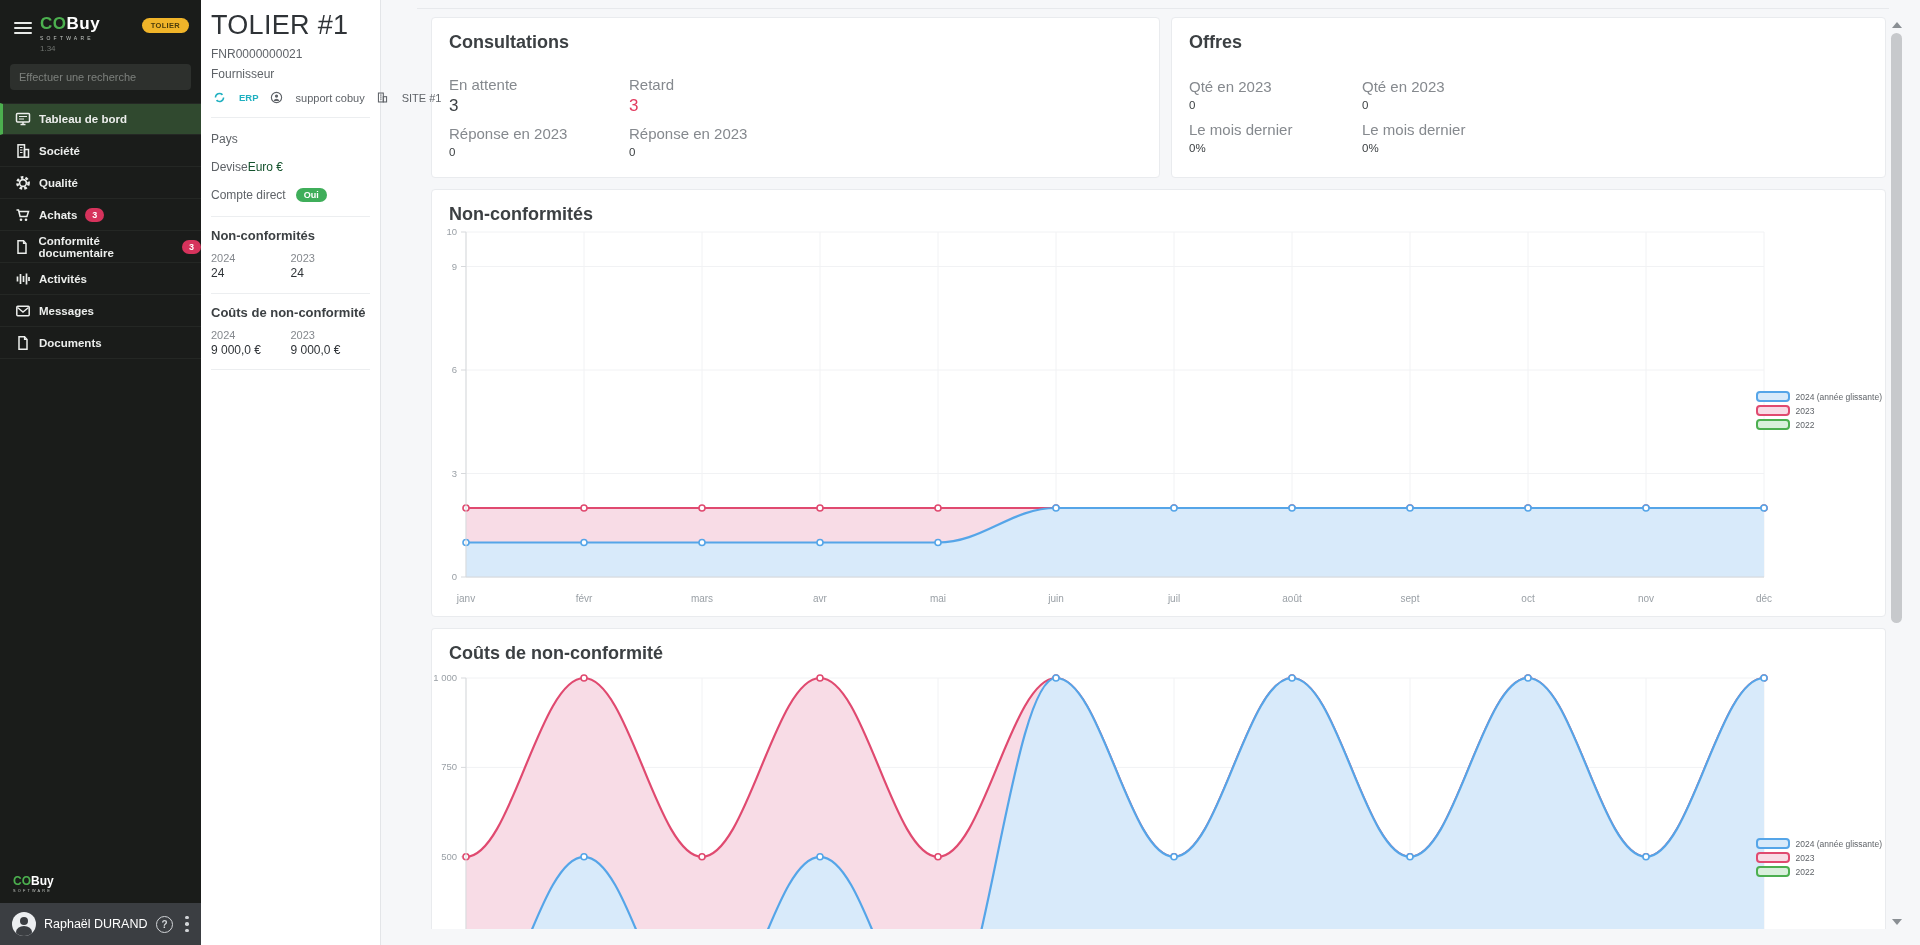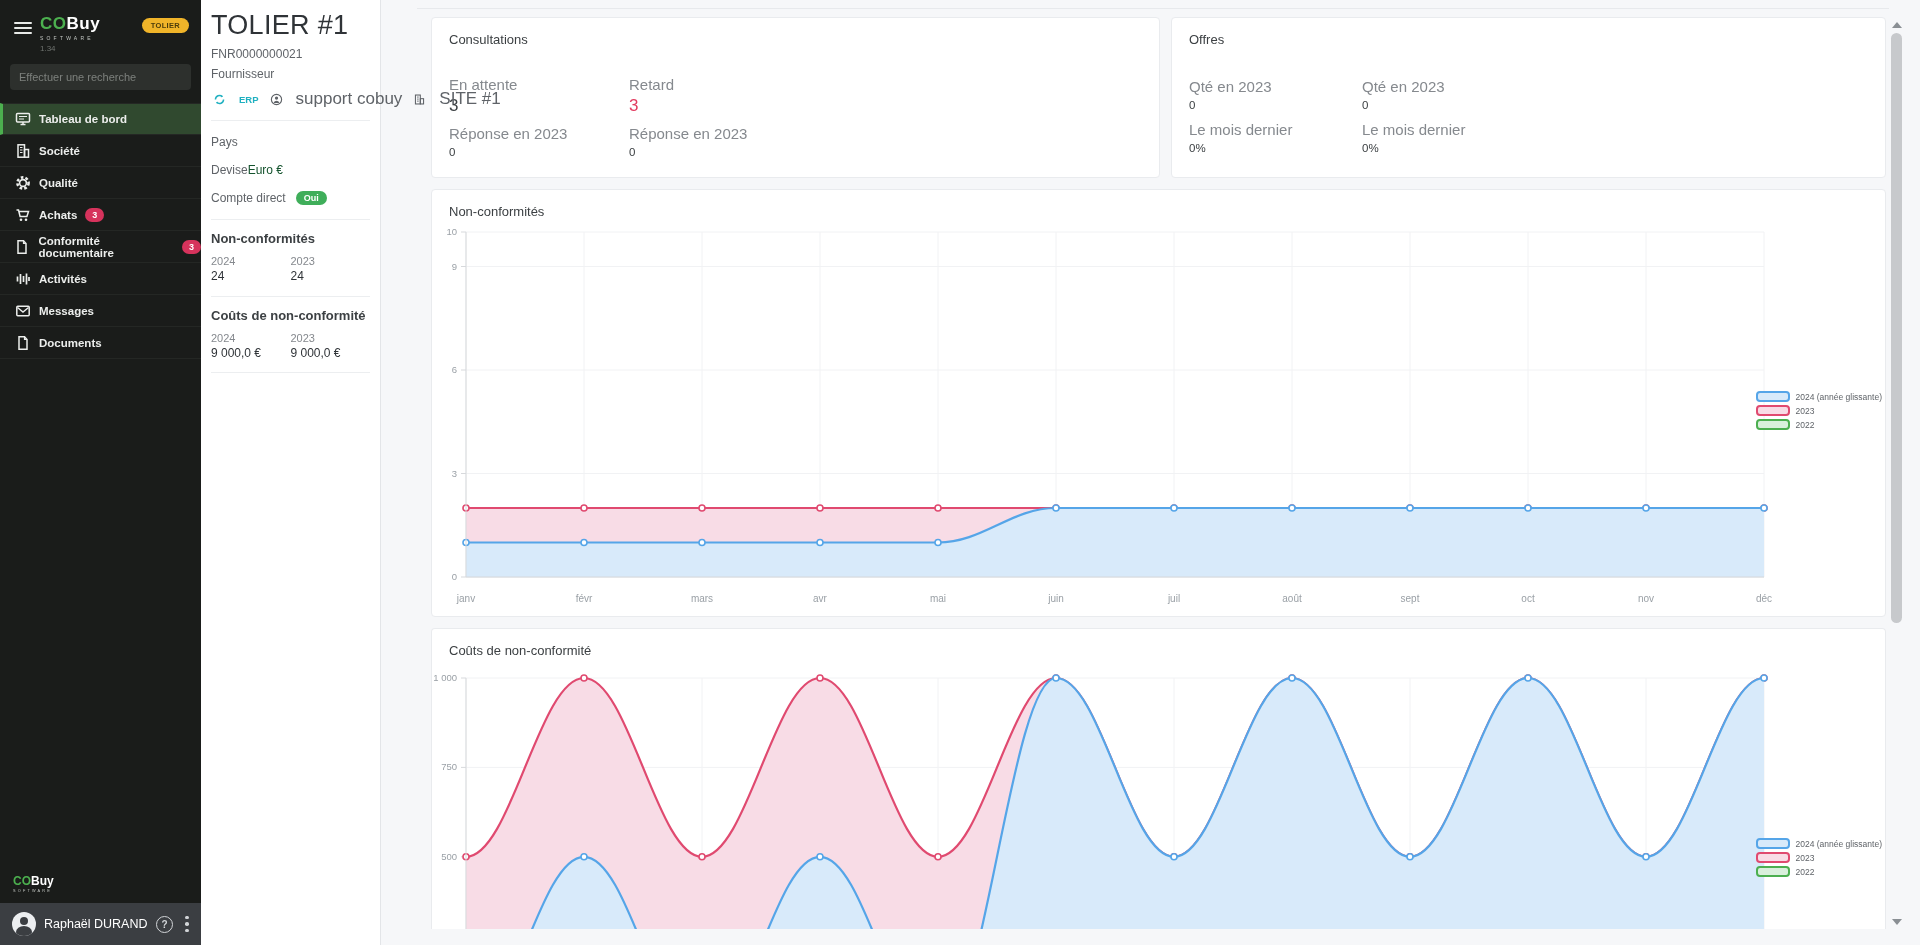--- a/index.html
+++ b/index.html
@@ -38,37 +38,37 @@
   .help-btn { width:17px; height:17px; border:1.5px solid #d2d5d8; border-radius:50%; color:#d2d5d8; font-size:10px; font-weight:bold; display:flex; align-items:center; justify-content:center; cursor:pointer; margin-right:12px; }
   .kebab { width:4px; cursor:pointer; display:flex; flex-direction:column; gap:3px; }
   .kebab i { width:3.5px; height:3.5px; background:#d2d5d8; border-radius:50%; }
 
   
   .info-panel { position:absolute; left:201px; top:0; width:180px; height:945px; background:#fff; border-right:1px solid #e3e5e8; z-index:4; }
   .ip-pad { padding:0 10px; }
   .ip-title { font-size:27px; color:#2f3337; letter-spacing:.3px; margin-top:10px; }
   .ip-sub { font-size:12px; color:#5f6368; margin-top:6px; }
   .ip-tags { display:flex; align-items:center; gap:9px; margin-top:8px; flex-wrap:nowrap; }
-  .tag { display:inline-flex; align-items:center; gap:3px; font-size:17px; color:#5f6368; white-space:nowrap; }
+  .tag { display:inline-flex; align-items:center; gap:3px; font-size:11px; color:#5f6368; white-space:nowrap; }
   .tag.teal { color:#1fb0c0; font-weight:bold; font-size:9.5px; }
   .ip-hr { border:none; border-top:1px solid #eceef0; margin:11px 0; }
   .ip-row { font-size:12px; color:#5f6368; margin-top:14px; display:flex; align-items:center; }
   .ip-row .val { color:#14532d; margin-left:0; }
   .pill-green { background:#3fae5a; color:#fff; font-size:9px; font-weight:bold; padding:2px 8px; border-radius:8px; margin-left:10px; }
   .ip-sec-title { font-size:13px; font-weight:bold; color:#3c4043; }
   .ip-grid { display:flex; margin-top:9px; }
   .ip-col { width:87px; }
   .ip-col .y { font-size:11px; color:#85898e; }
   .ip-col .v { font-size:12px; color:#2f3337; margin-top:2px; font-weight:bold; }
 
   
   .main { position:absolute; left:417px; top:0; right:0; bottom:0; background:#f6f7f9; }
   .main-topline { position:absolute; left:0; top:8px; width:1472px; height:1px; background:#e7e9ec; }
   .card { position:absolute; background:#fff; border:1px solid #e9ebee; border-radius:4px; }
-  .card-title { position:absolute; left:17px; top:14px; font-size:13px; color:#3c4043; }
+  .card-title { position:absolute; left:17px; top:14px; font-size:18px; color:#3c4043;font-weight:bold; }
   .stat { position:absolute; }
   .stat .lab { font-size:15px; color:#85898e; }
   .stat .val { font-size:11.5px; color:#3c4043; margin-top:4px; }
   .stat .val.big { font-size:17px; margin-top:3px; }
   .stat .val.danger { color:#e23b5f; }
 
   .chart-card { overflow:hidden; }
   .legend { position:absolute; display:flex; flex-direction:column; gap:3px; z-index:3; }
   .legend-row { display:flex; align-items:center; gap:6px; }
   .swatch { width:34px; height:11px; border-radius:4px; border:2px solid; }

